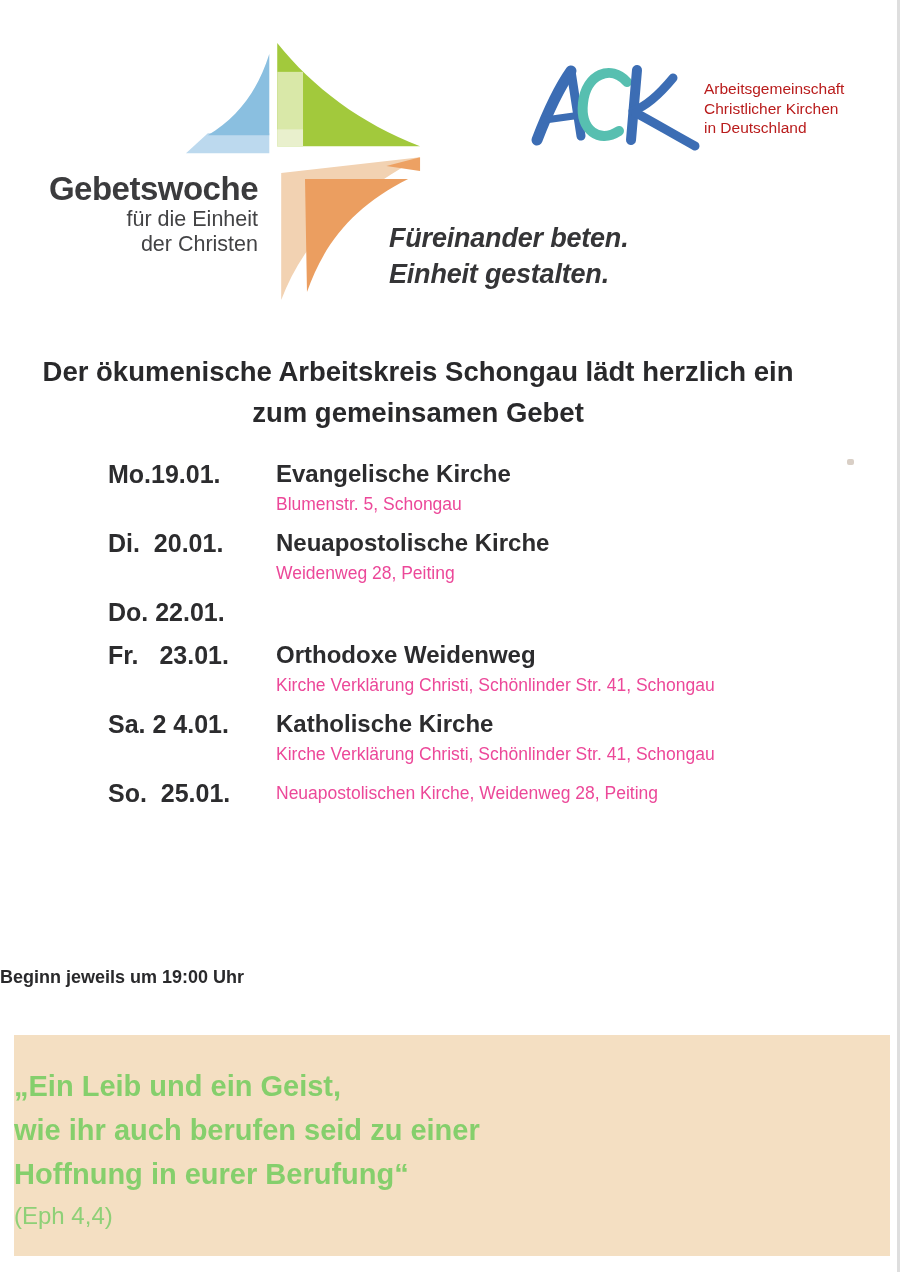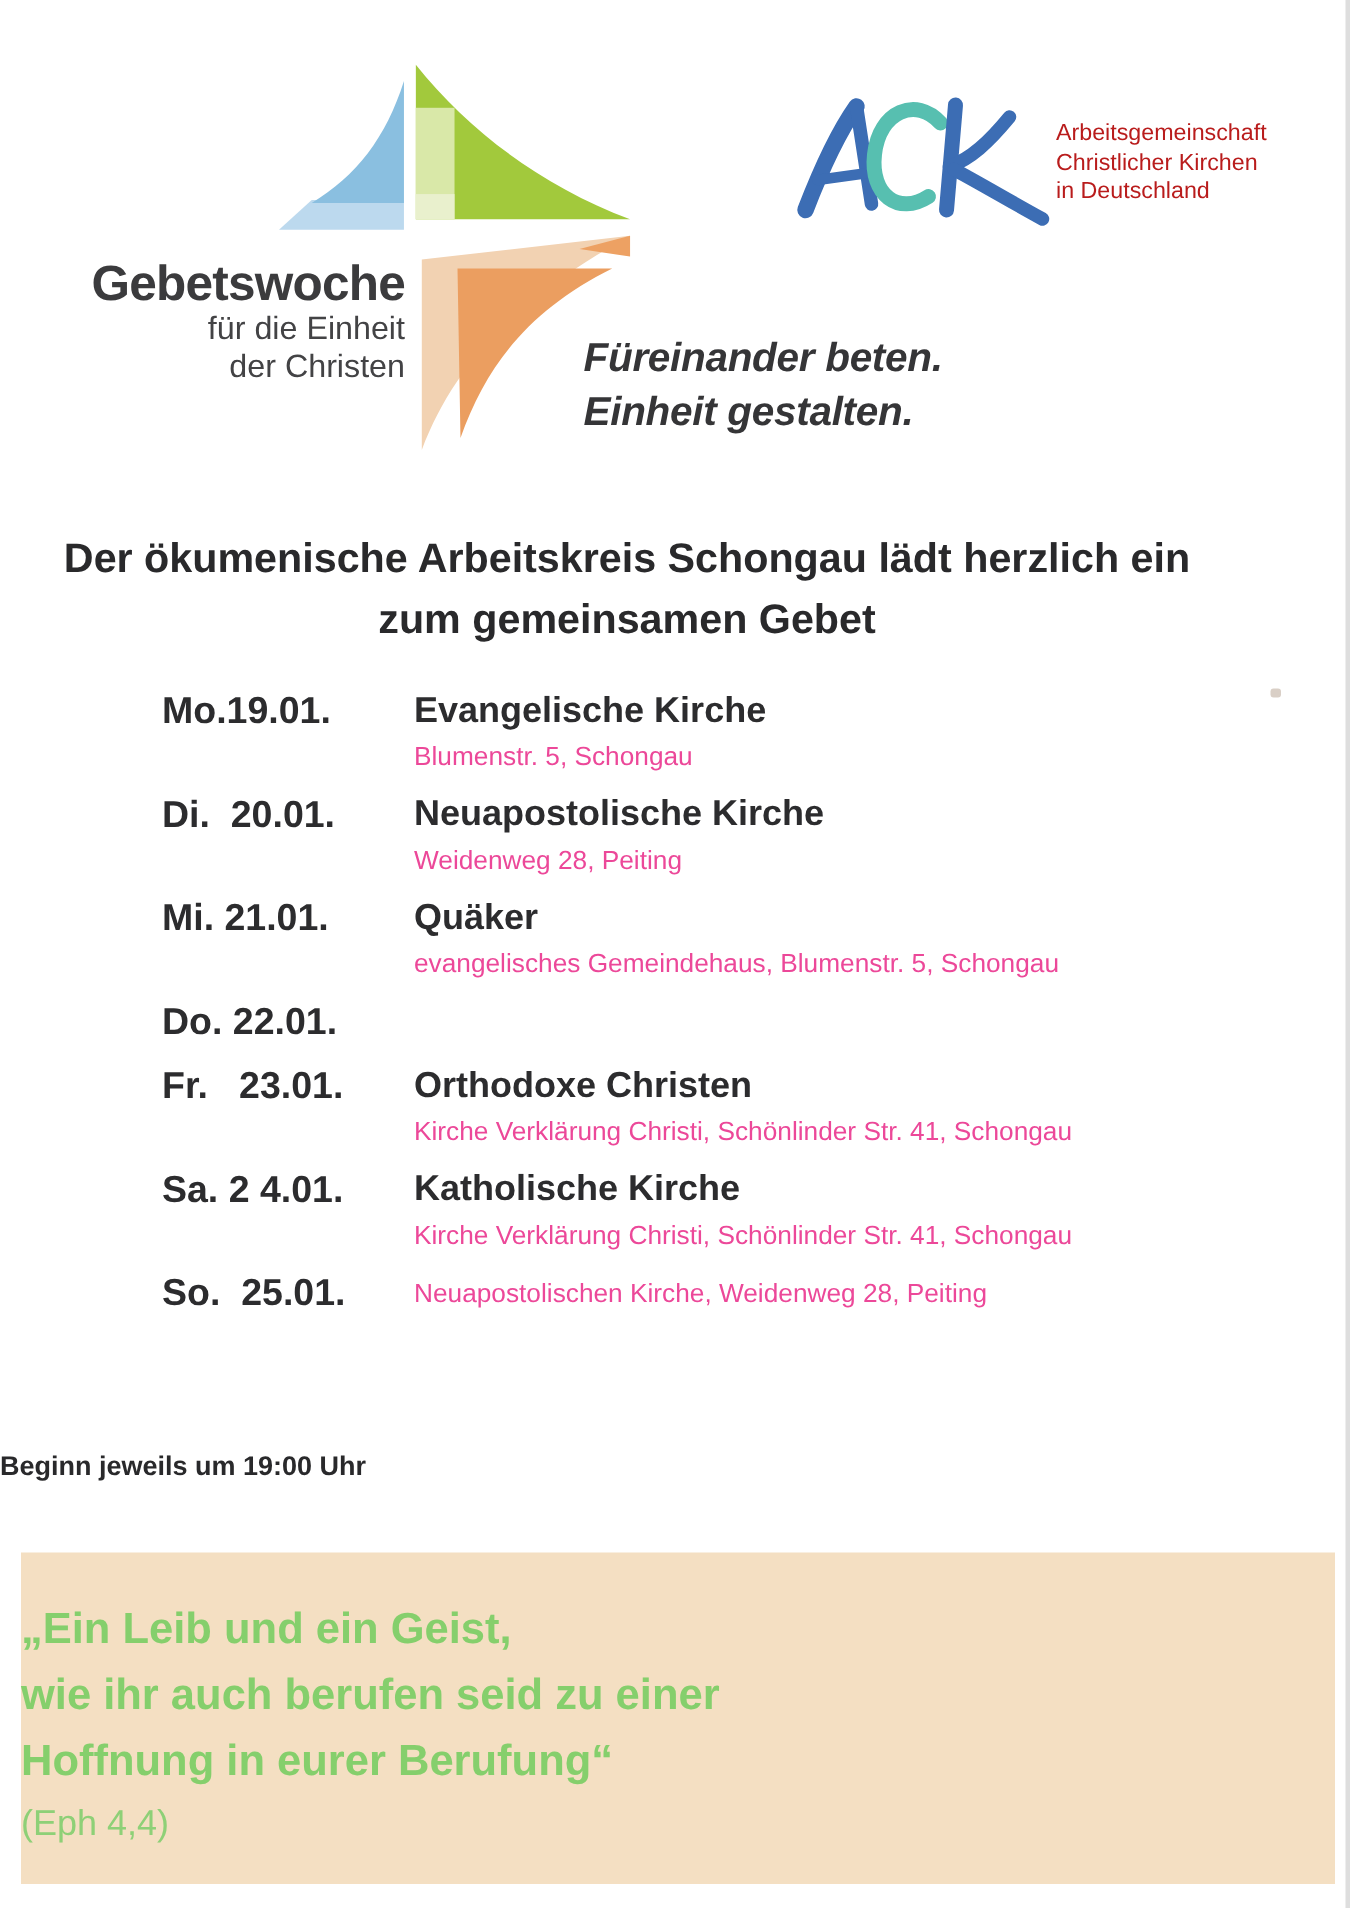--- a/index.html
+++ b/index.html
@@ -4,21 +4,21 @@
 <style>
   html,body{margin:0;padding:0;}
   body{
     width:900px;height:1272px;position:relative;background:#ffffff;
     font-family:"Liberation Sans", sans-serif;color:#2e2e30;overflow:hidden;
   }
   .abs{position:absolute;}
   .sr-only{position:absolute;width:1px;height:1px;overflow:hidden;clip:rect(0 0 0 0);white-space:nowrap;}
 
   
-  .gw-block{left:0;top:170px;width:258px;text-align:right;color:#3b3b3d;padding-left:12px;}
+  .gw-block{left:0;top:170px;width:258px;text-align:right;color:#3b3b3d;}
   .gw-title{font-size:33px;font-weight:bold;line-height:37px;letter-spacing:-0.5px;}
   .gw-sub{font-size:21.5px;line-height:25px;color:#434345;}
 
   
   .cross-logo{left:186px;top:40px;width:238px;height:268px;}
 
   
   .ack-logo{left:523px;top:58px;width:180px;height:110px;}
   .ack-org{left:704px;top:79px;font-size:15.5px;line-height:19.5px;color:#b91c1c;}
 
@@ -114,33 +114,26 @@
     </div>
   </div>
   <div class="sched-row">
     <div class="sched-day">Di.  20.01.</div>
     <div>
       <div class="sched-church">Neuapostolische Kirche</div>
       <div class="sched-addr">Weidenweg 28, Peiting</div>
     </div>
   </div>
   <div class="sched-row">
-    <div class="sched-day">Mi. 21.01.</div>
-    <div>
-      <div class="sched-church">Quäker</div>
-      <div class="sched-addr">evangelisches Gemeindehaus, Blumenstr. 5, Schongau</div>
-    </div>
-  </div>
-  <div class="sched-row">
     <div class="sched-day">Do. 22.01.</div>
   </div>
   <div class="sched-row">
     <div class="sched-day">Fr.   23.01.</div>
     <div>
-      <div class="sched-church">Orthodoxe Christen</div>
+      <div class="sched-church">Orthodoxe Weidenweg</div>
       <div class="sched-addr">Kirche Verklärung Christi, Schönlinder Str. 41, Schongau</div>
     </div>
   </div>
   <div class="sched-row">
     <div class="sched-day">Sa. 2 4.01.</div>
     <div>
       <div class="sched-church">Katholische Kirche</div>
       <div class="sched-addr">Kirche Verklärung Christi, Schönlinder Str. 41, Schongau</div>
     </div>
   </div>

